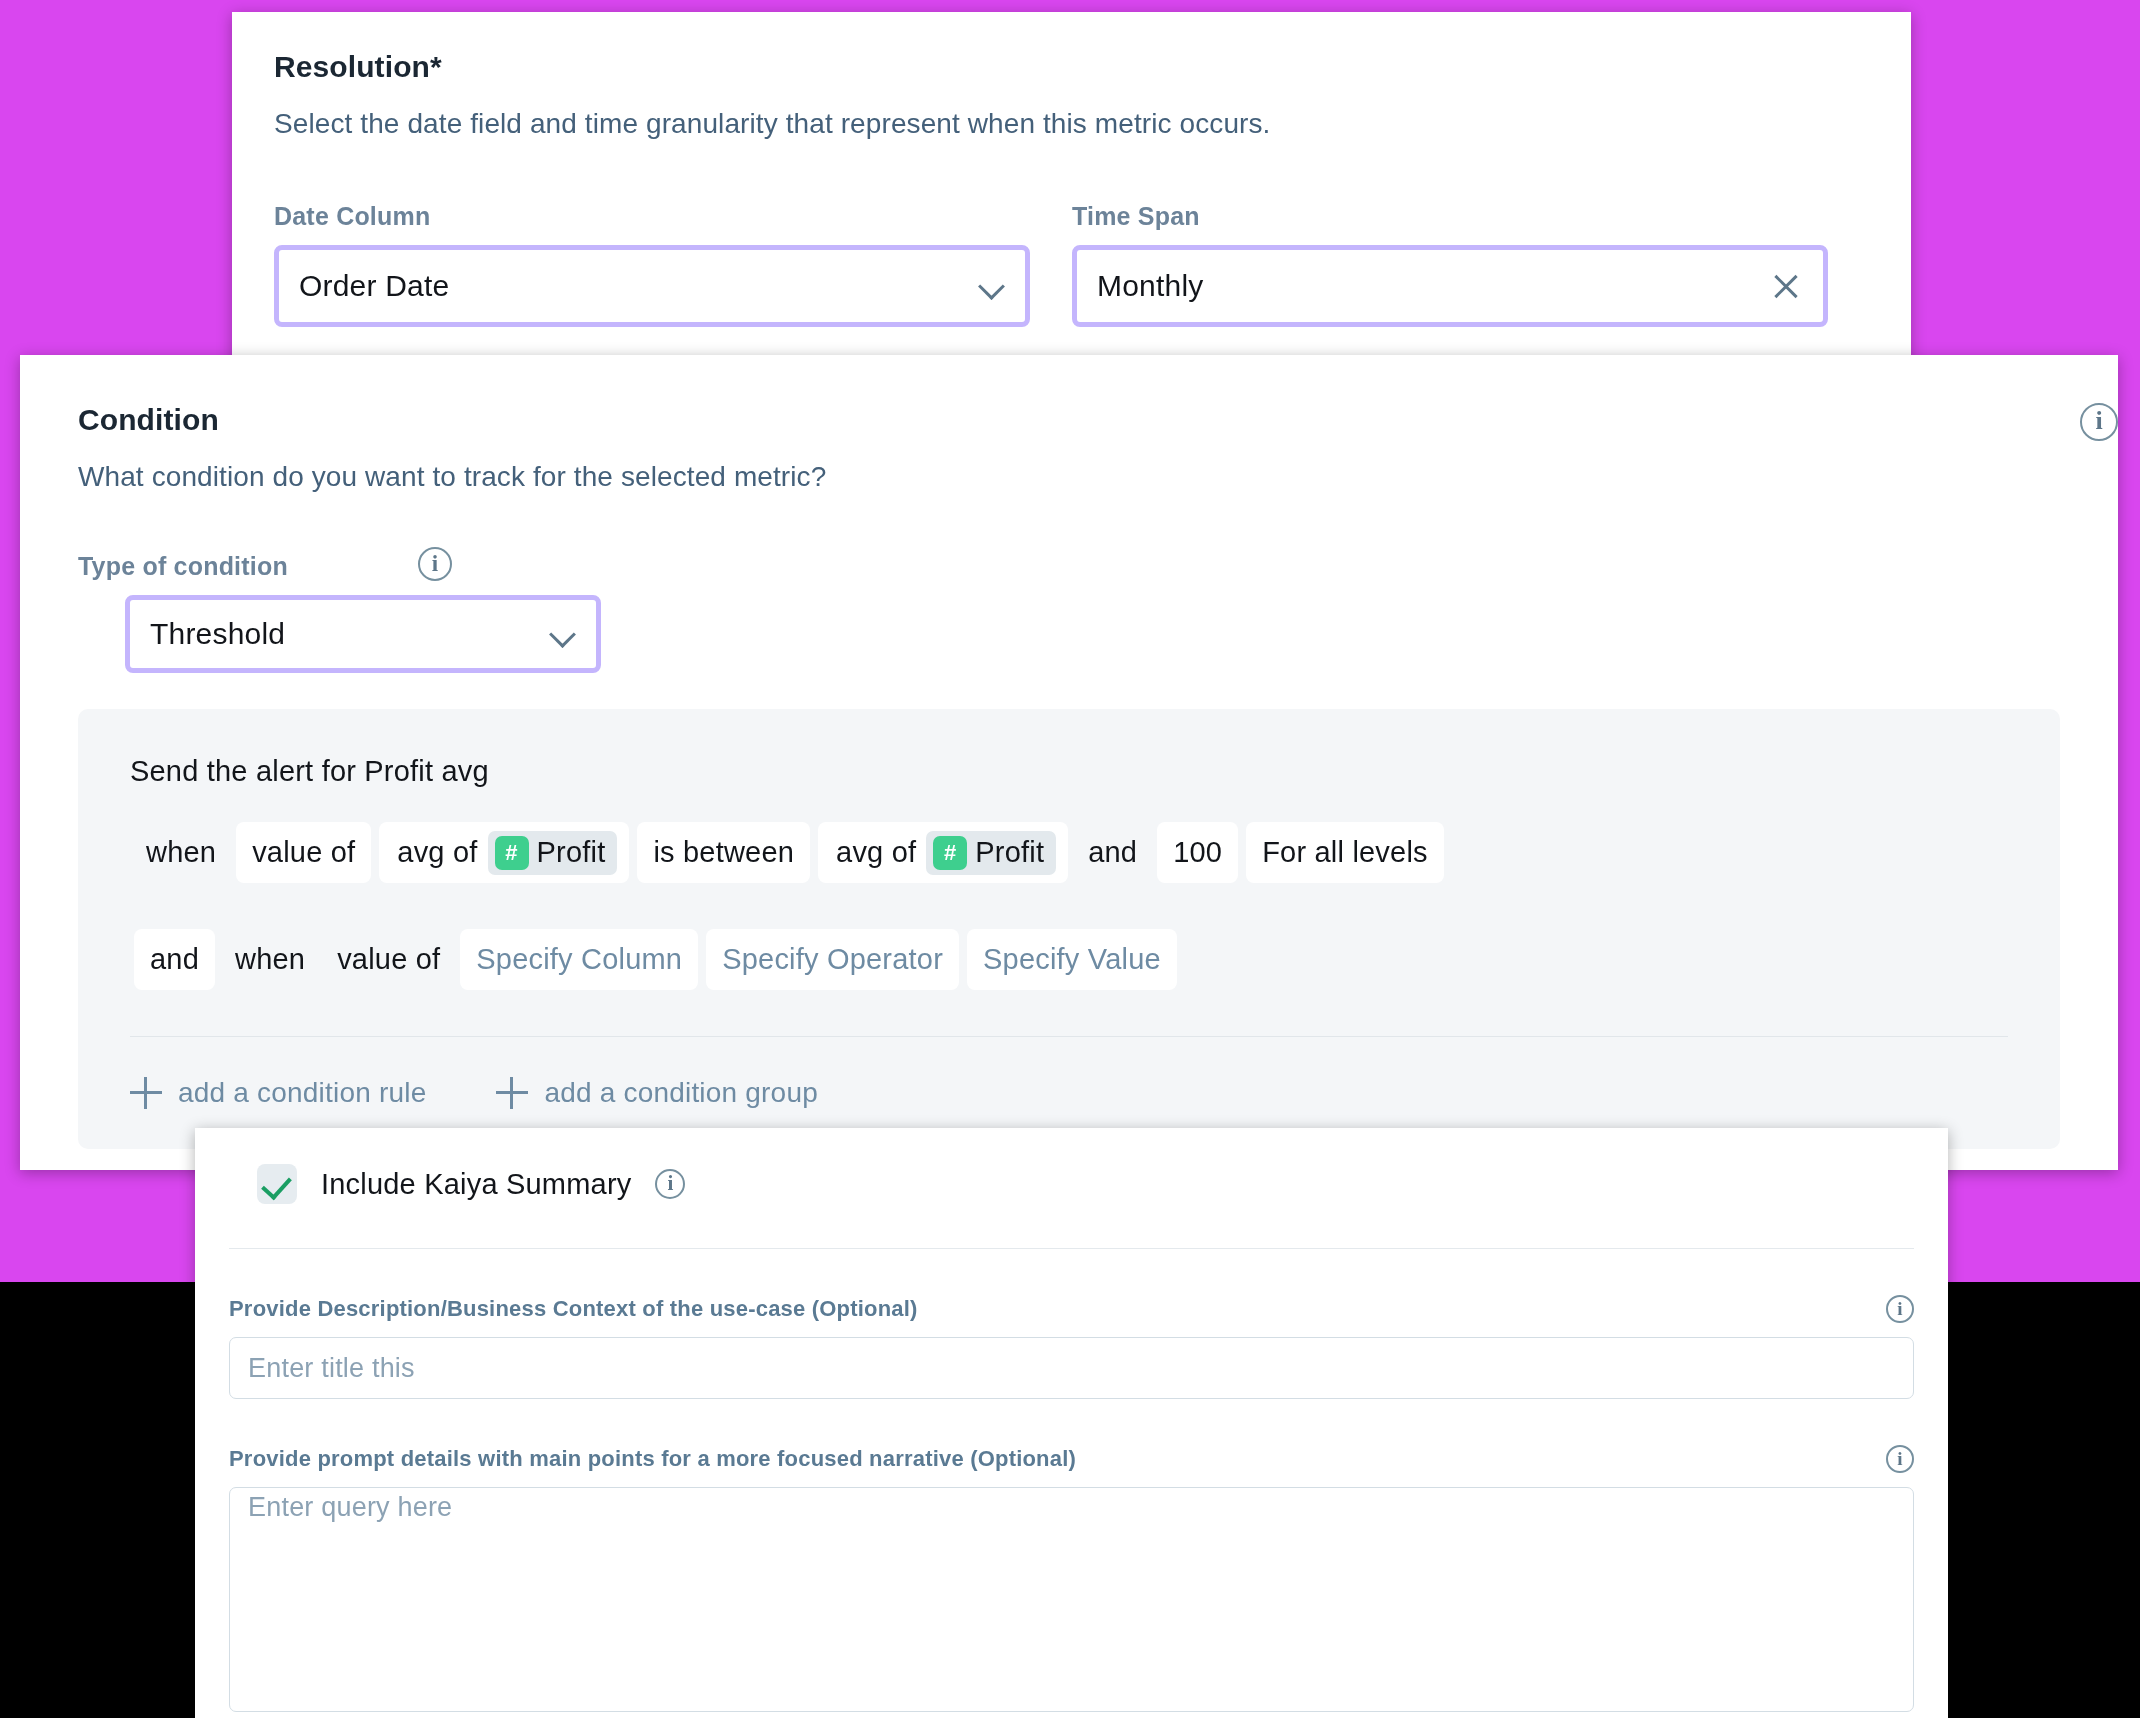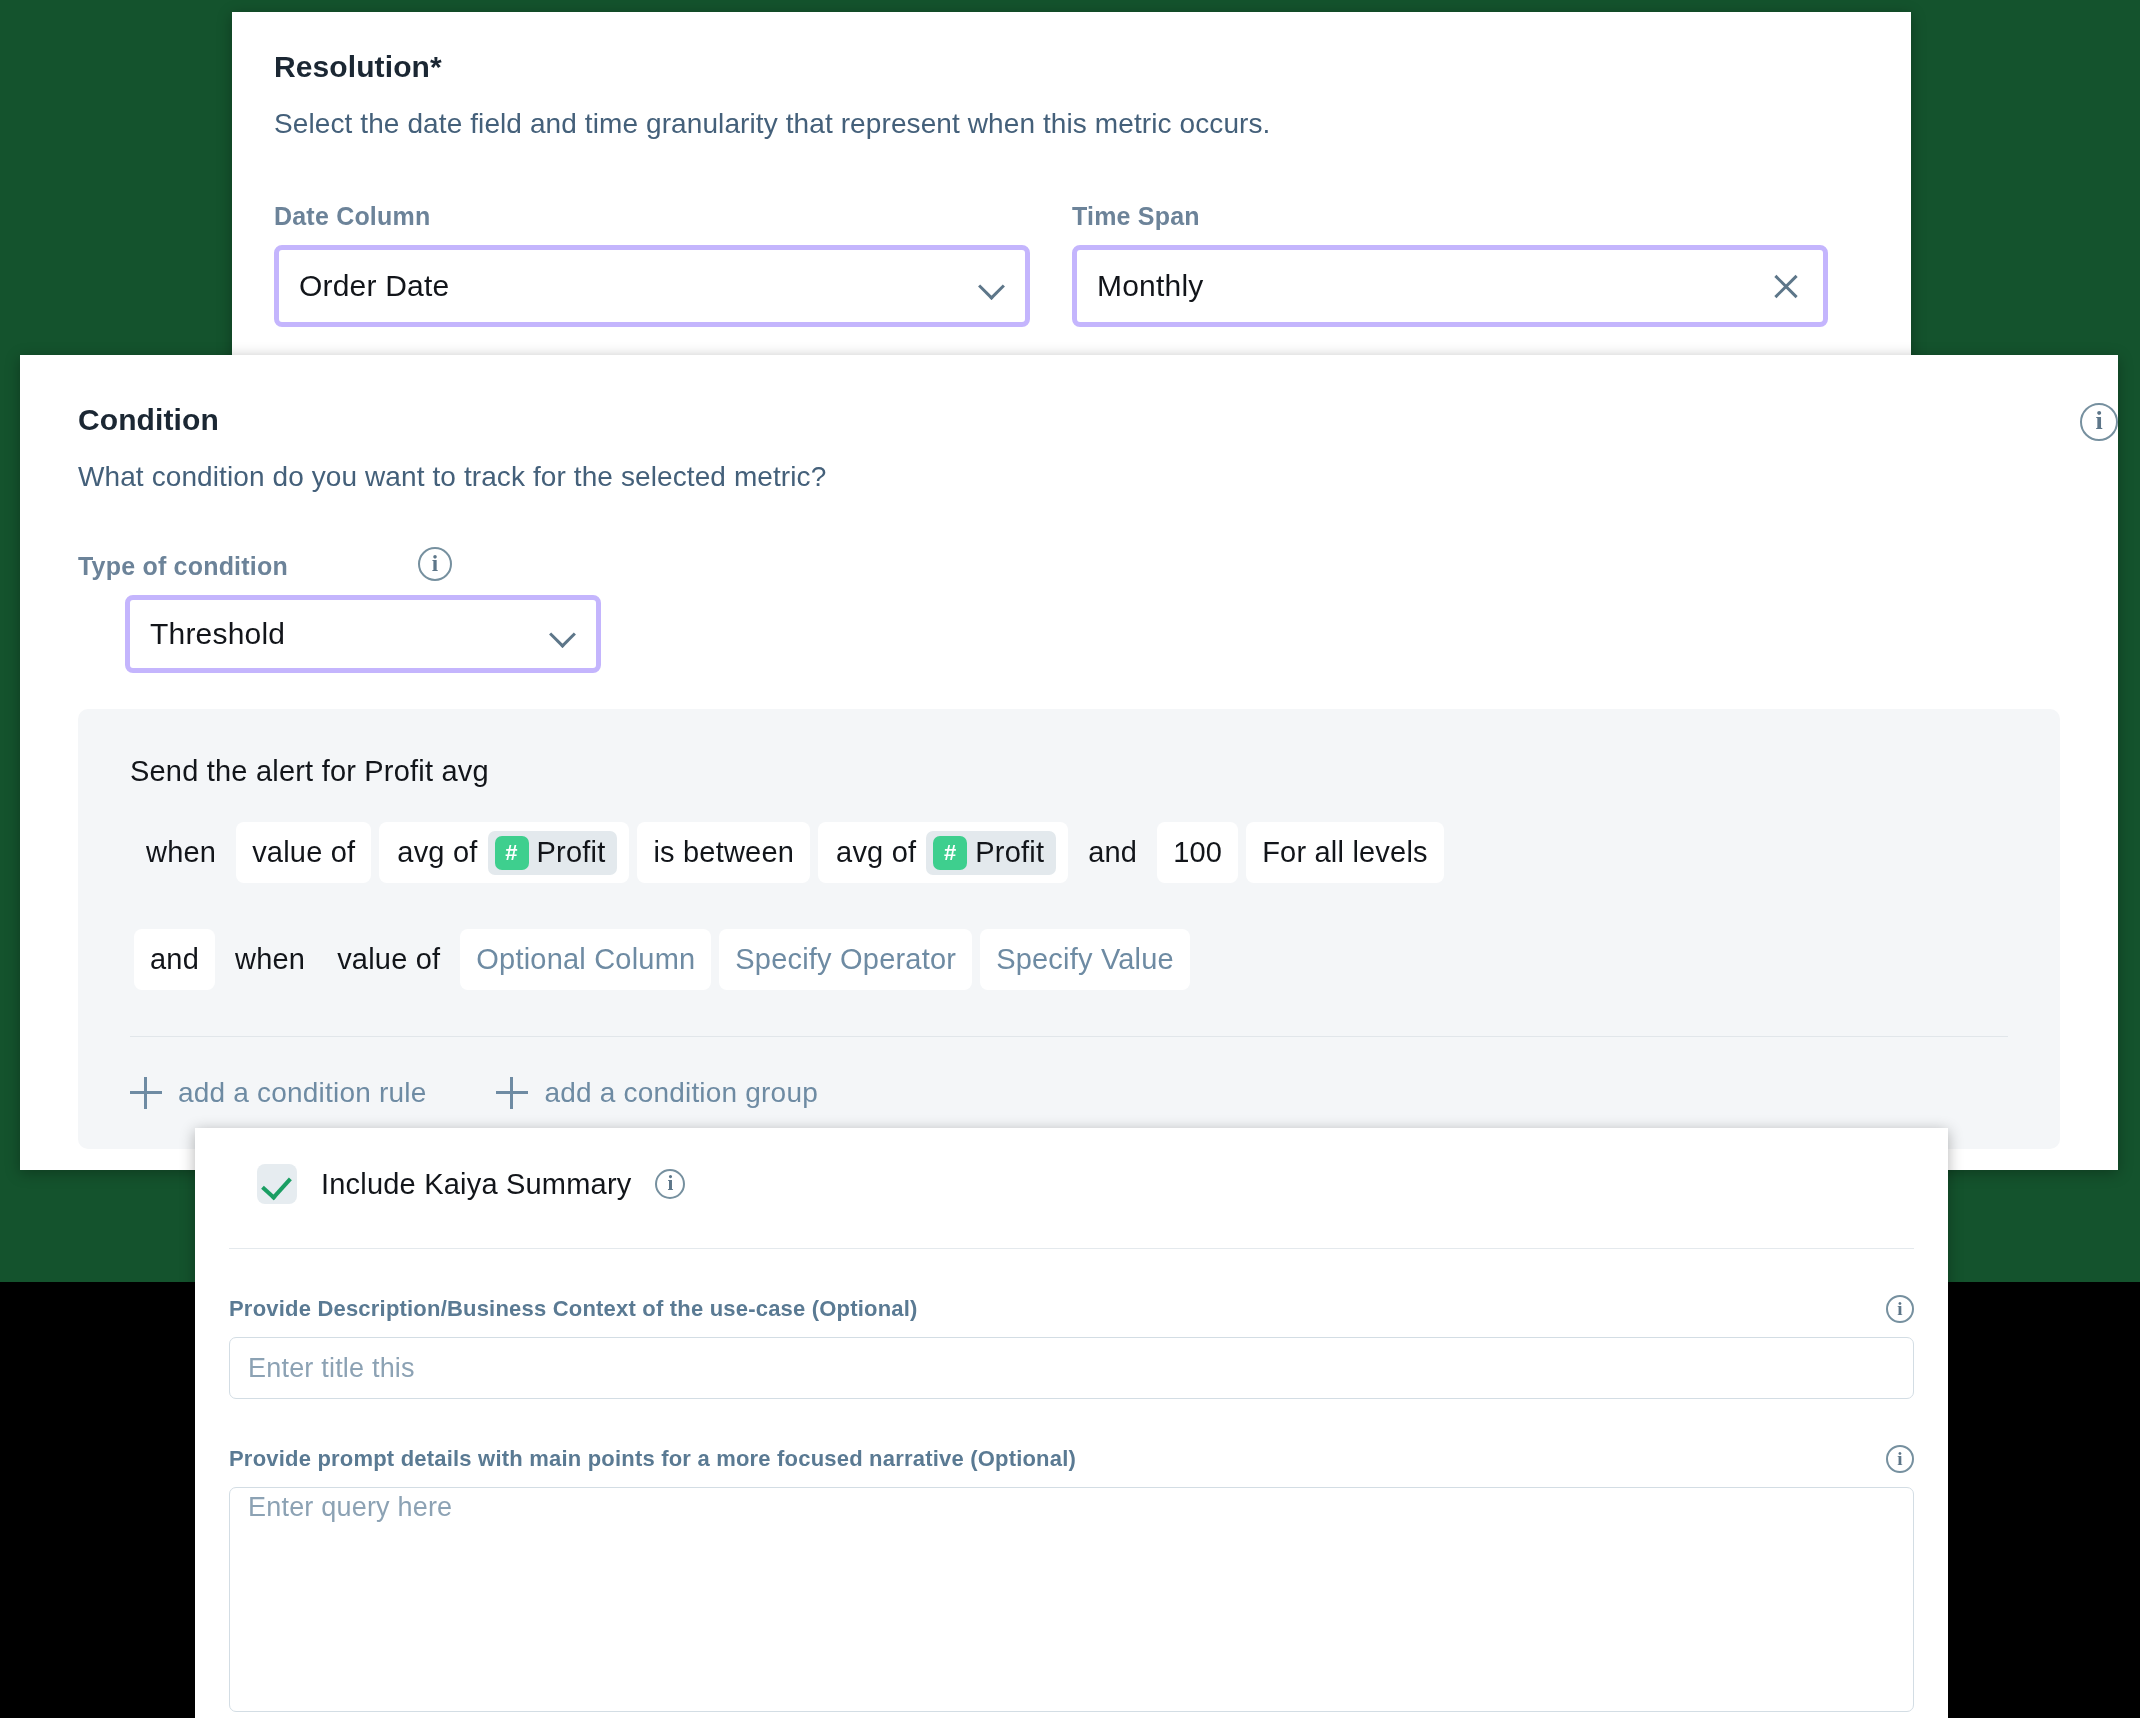--- a/index.html
+++ b/index.html
@@ -10,21 +10,21 @@
     height: 1718px;
     background: #000000;
     font-family: "Liberation Sans", sans-serif;
     overflow: hidden;
   }
 
   .stage {
     position: relative;
     width: 2140px;
     height: 1282px;
-    background: #14532d;
+    background: #d946ef;
   }
 
   
   .panel {
     position: absolute;
     background: #ffffff;
     box-shadow: 0 3px 14px rgba(0,0,0,0.30);
   }
 
   
@@ -452,21 +452,21 @@
 
         <span class="tok plain">and</span>
         <span class="tok chip">100</span>
         <span class="tok chip">For all levels</span>
       </div>
 
       <div class="rule-row">
         <span class="tok chip">and</span>
         <span class="tok plain">when</span>
         <span class="tok plain">value of</span>
-        <span class="tok ph">Optional Column</span>
+        <span class="tok ph">Specify Column</span>
         <span class="tok ph">Specify Operator</span>
         <span class="tok ph">Specify Value</span>
       </div>
 
       <div class="rule-divider"></div>
 
       <div class="add-row">
         <div class="add-btn">
           <span class="plus-ico"></span>
           <span class="add-label">add a condition rule</span>

